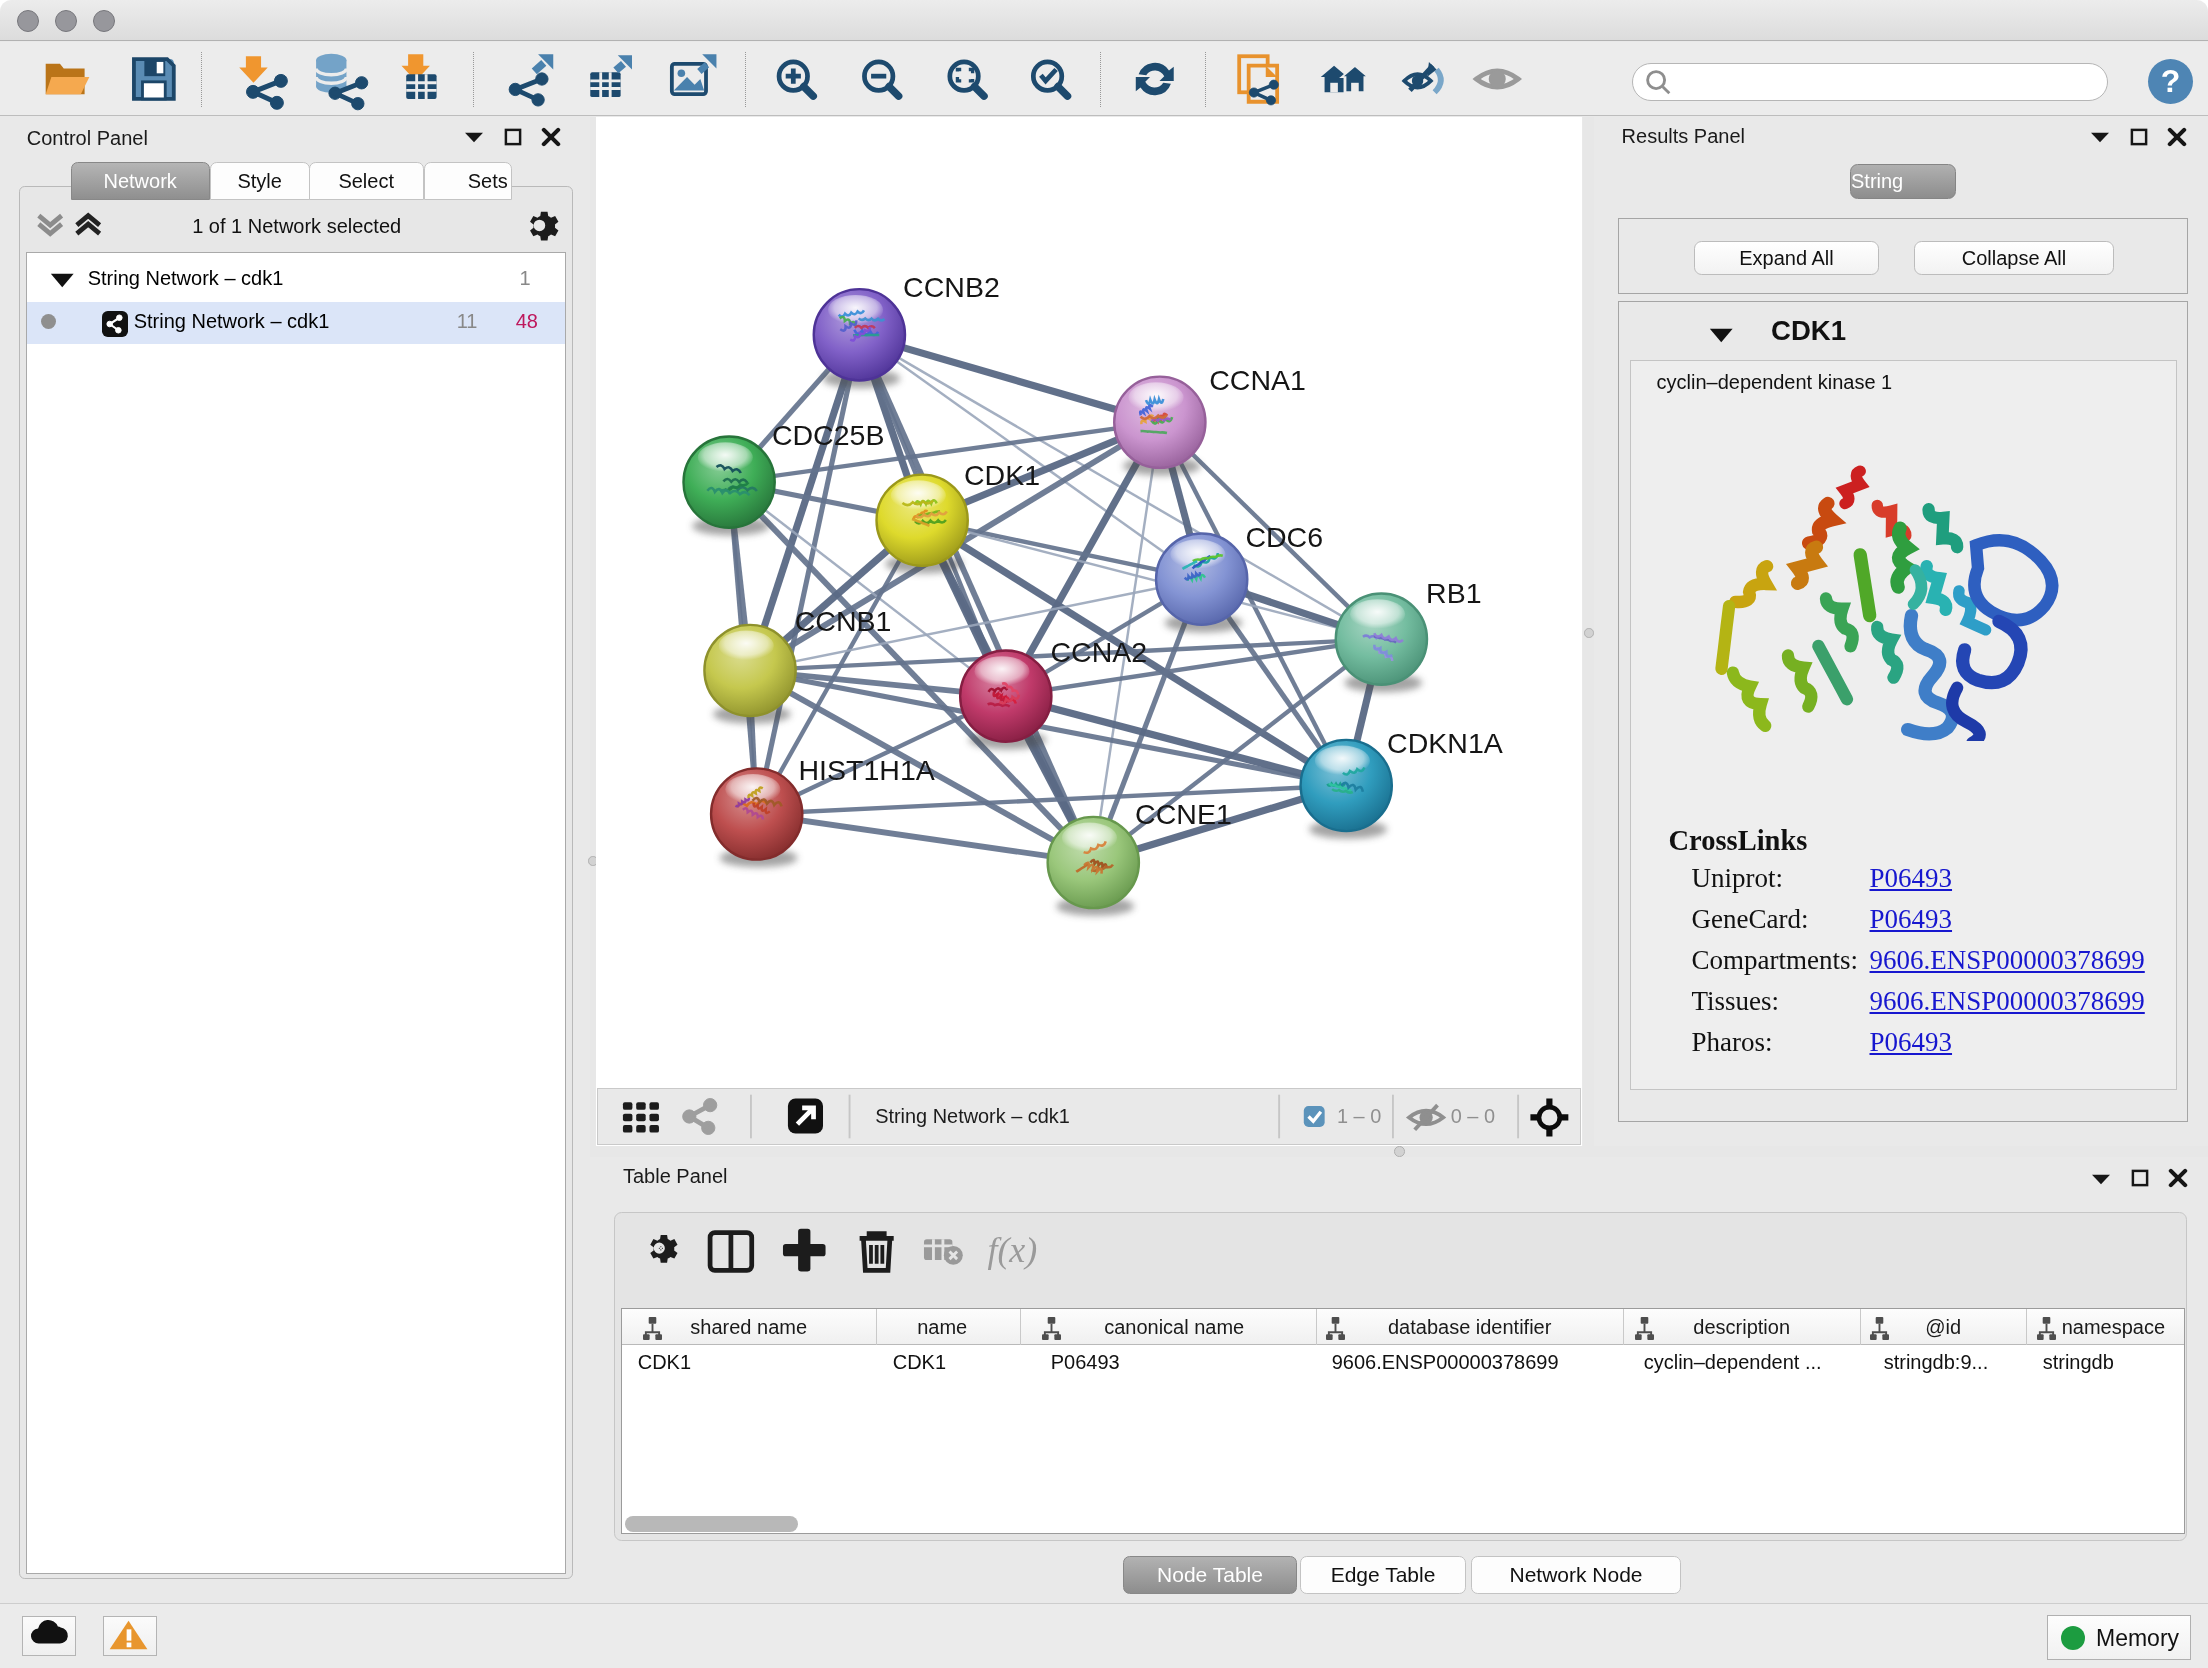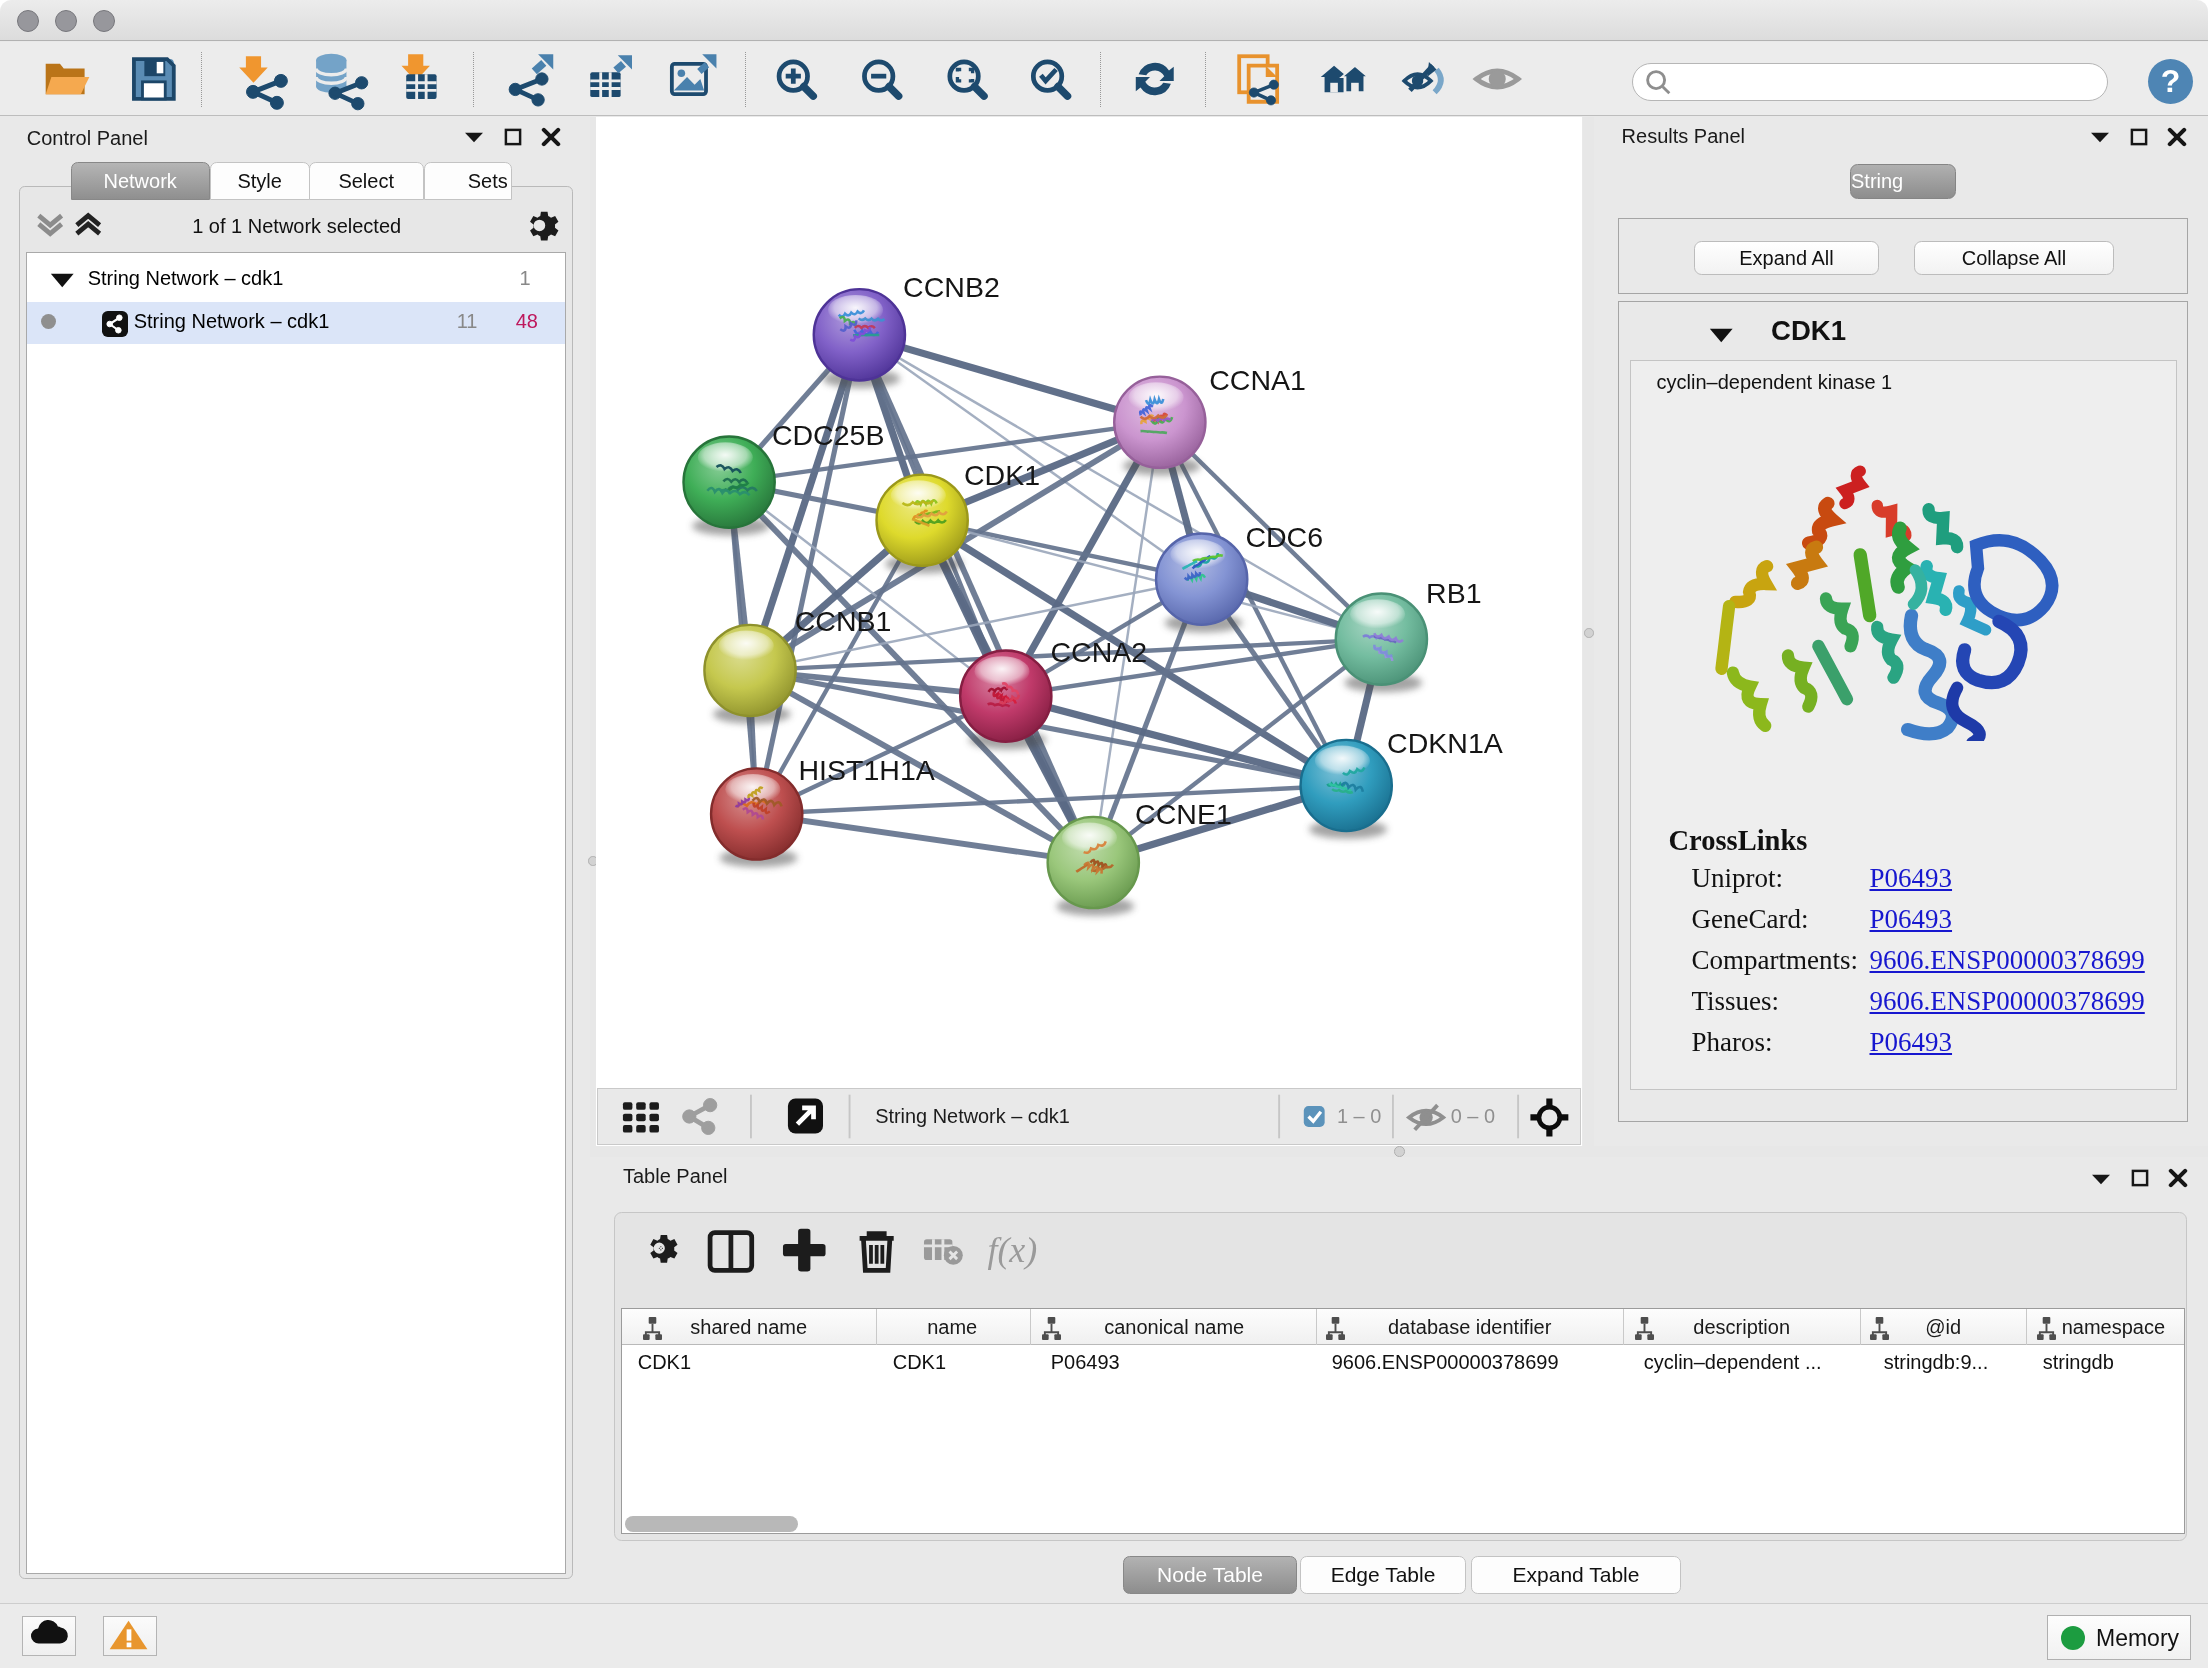--- a/index.html
+++ b/index.html
@@ -678,21 +678,21 @@
         <rect x="0" y="2" width="30" height="22" rx="3"></rect>
         <path d="M0 9 H30 M10 2 V24 M20 2 V24" stroke="#e4e4e4" stroke-width="3"></path>
         <circle cx="31" cy="19" r="10"></circle>
         <path d="M27 15 L35 23 M35 15 L27 23" stroke="#e4e4e4" stroke-width="3"></path>
       </g>
       <text x="392" y="38" font-size="38" font-style="italic" fill="#9a9a9a" font-family="Liberation Serif, serif">f(x)</text>
     </svg>
     <div id="ttable">
       <div style="position:absolute;left:0;top:0;width:100%;height:36px;background:linear-gradient(#fdfdfd,#f0f0f0);border-bottom:1px solid #b9b9b9;"></div>
       <div class="th" style="left:0;width:255px;">shared name</div>
-      <div class="th" style="left:253px;width:156px;">name</div>
+      <div class="th" style="left:243px;width:156px;">name</div>
       <div class="th" style="left:411px;width:284px;">canonical name</div>
       <div class="th" style="left:695px;width:307px;">database identifier</div>
       <div class="th" style="left:1002px;width:237px;">description</div>
       <div class="th" style="left:1239px;width:166px;">@id</div>
       <div class="th" style="left:1406px;width:158px;border-right:none;text-align:left;padding-left:34px;">namespace</div>
       <svg width="19" height="25" style="position:absolute;top:6.7px;left:21px;" viewBox="0 0 20 26">
   <rect x="6" y="1" width="8" height="7" rx="1" fill="#4e4e4e"></rect>
   <path d="M10 8 V14 M3 20 V17 H17 V20 M10 14 V17" stroke="#4e4e4e" stroke-width="2" fill="none"></path>
   <rect x="0" y="19" width="7" height="6" rx="1" fill="#4e4e4e"></rect>
   <rect x="13" y="19" width="7" height="6" rx="1" fill="#4e4e4e"></rect>
@@ -732,21 +732,21 @@
       <div class="td" style="left:429px;top:42px;">P06493</div>
       <div class="td" style="left:710px;top:42px;">9606.ENSP00000378699</div>
       <div class="td" style="left:1022px;top:42px;">cyclin–dependent ...</div>
       <div class="td" style="left:1262px;top:42px;">stringdb:9...</div>
       <div class="td" style="left:1421px;top:42px;">stringdb</div>
       <div style="position:absolute;left:2.9px;top:207px;width:173px;height:16px;background:#b8b8b8;border-radius:8.6px;"></div>
     </div>
   </div>
   <div class="btab" style="left:533px;width:174px;background:linear-gradient(#b2b2b2,#8d8d8d);color:#fff;border-color:#888;line-height:36px;">Node Table</div>
   <div class="btab" style="left:710px;width:166px;line-height:36px;">Edge Table</div>
-  <div class="btab" style="left:881px;width:210px;line-height:36px;">Expand Table</div>
+  <div class="btab" style="left:881px;width:210px;line-height:36px;">Network Node</div>
 </div>
 
 <div class="abs" id="statusbar">
   <div class="sbtn" style="left:22px;">
     <svg width="50" height="36" viewBox="0 0 53 38">
         <path d="M17 28 a8 8 0 0 1 -1 -16 a11 11 0 0 1 21 -2 a7 7 0 0 1 3 1 a6.5 6.5 0 0 1 -2 17 Z" fill="#111"></path>
       </svg>
   </div>
   <div class="sbtn" style="left:103px;">
     <svg width="50" height="36" viewBox="0 0 53 38">

